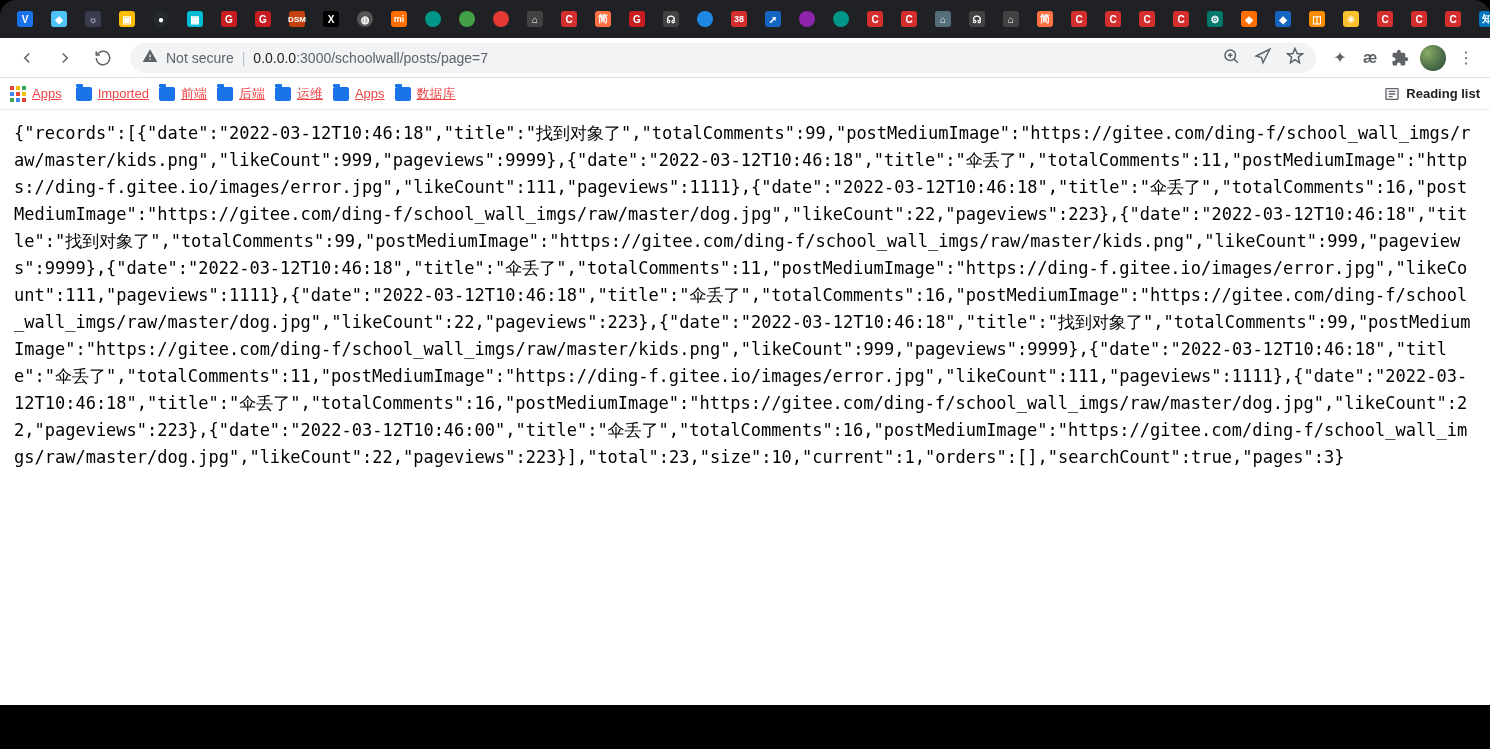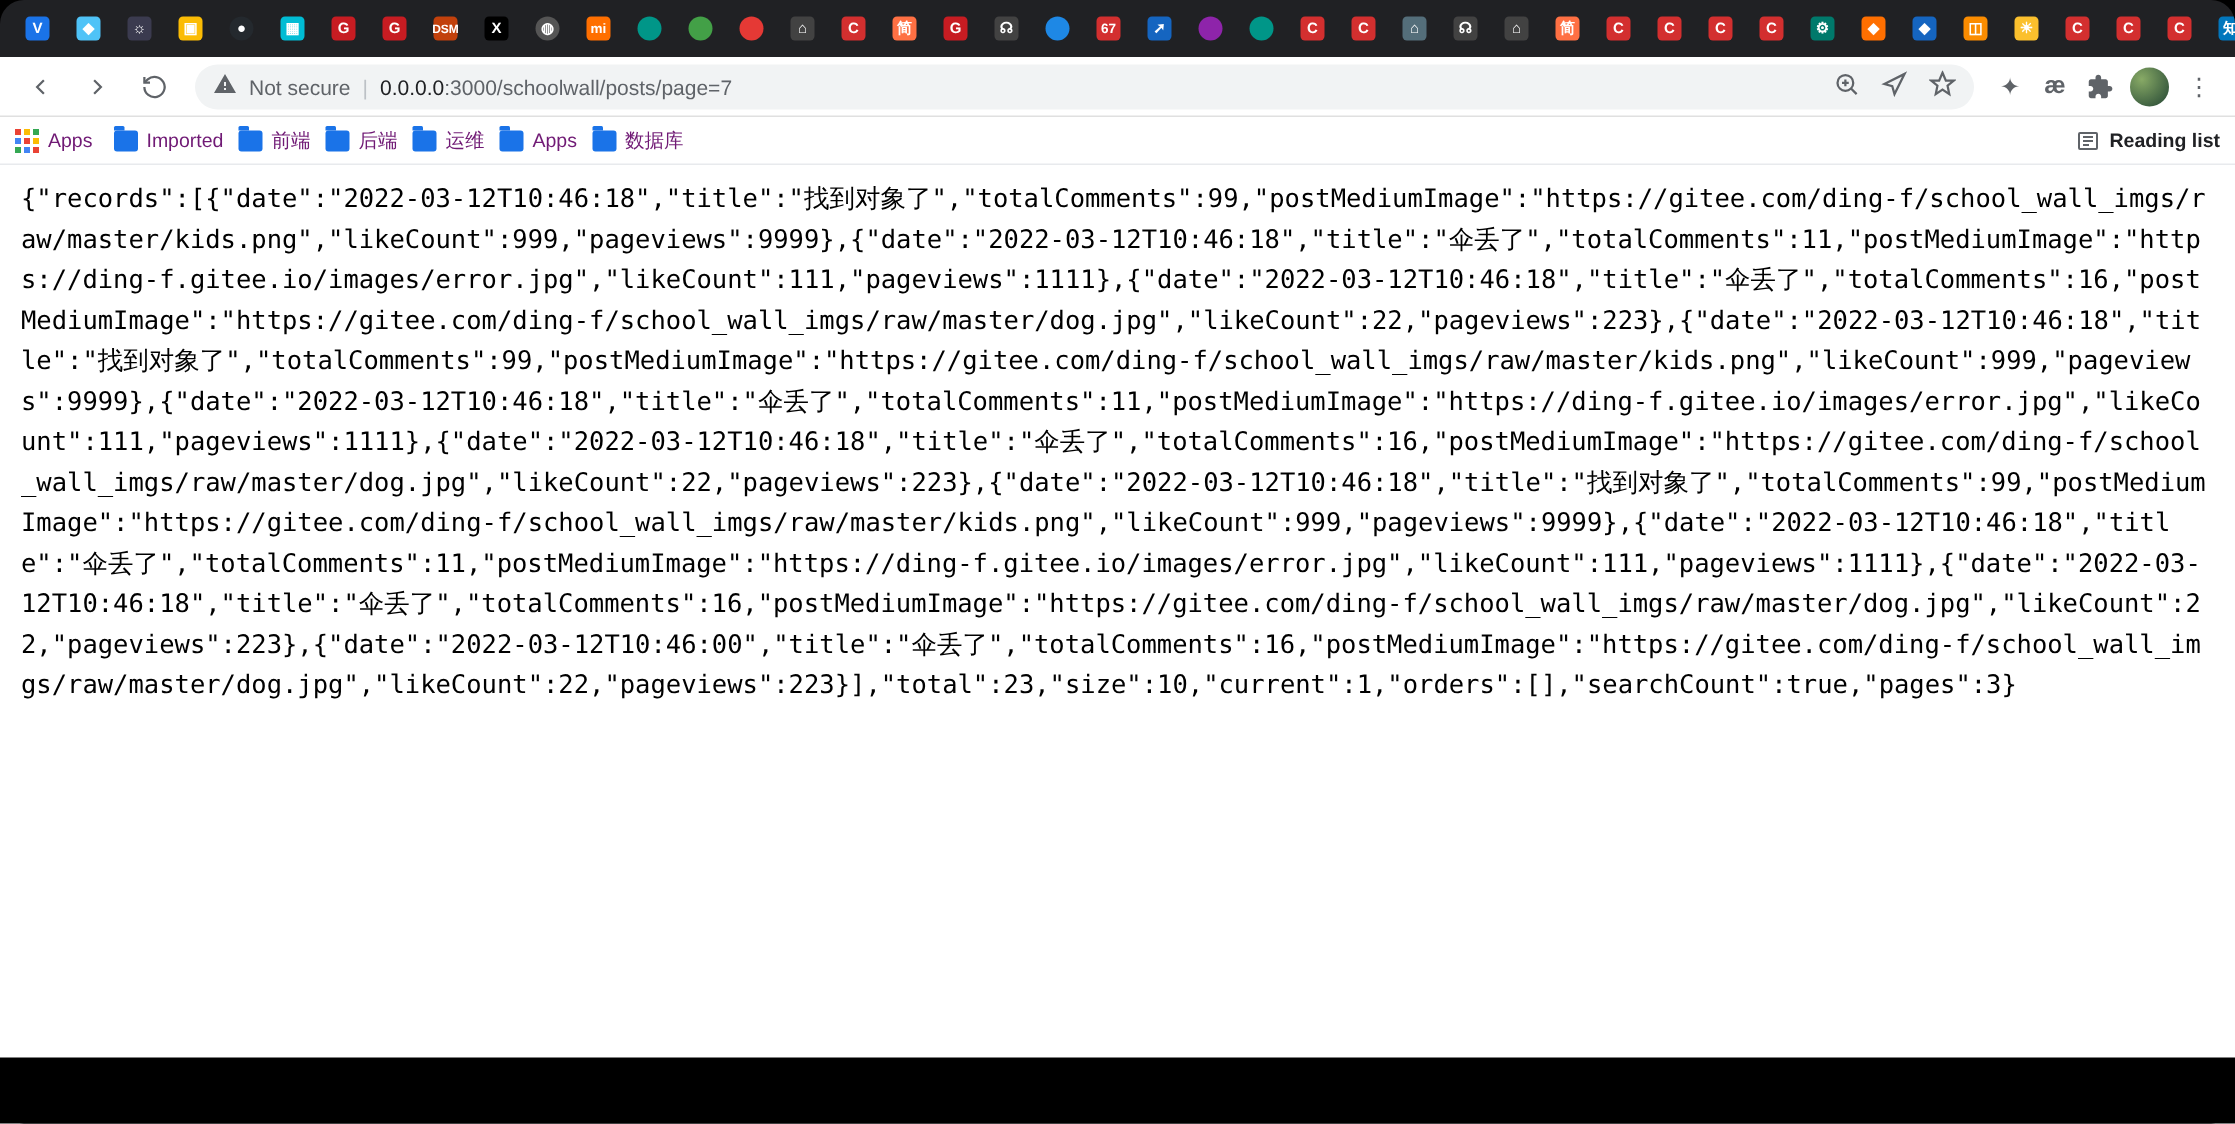--- a/index.html
+++ b/index.html
@@ -18,21 +18,21 @@
   .omnibox .url { color: #202124; }
   .omnibox .url .dim { color: #5f6368; }
   .omnibox .sep { color: #bdc1c6; }
   .omnibox-right { margin-left: auto; display: flex; align-items: center; gap: 14px; }
   .ext-icons { display: flex; align-items: center; gap: 10px; padding: 0 4px; }
   .ext { width: 20px; height: 20px; display: flex; align-items: center; justify-content: center; color: #5f6368; }
   .avatar { width: 26px; height: 26px; border-radius: 50%; background: radial-gradient(circle at 30% 30%, #8a6, #243); }
   .bookmarks { height: 32px; background: #fff; display: flex; align-items: center; padding: 0 10px; border-bottom: 1px solid #e8eaed; gap: 14px; }
   .appsgrid { width: 16px; height: 16px; display: grid; grid-template-columns: repeat(3,4px); grid-template-rows: repeat(3,4px); gap: 2px; }
   .appsgrid span:nth-child(1){background:#ea4335}.appsgrid span:nth-child(2){background:#fbbc04}.appsgrid span:nth-child(3){background:#34a853}.appsgrid span:nth-child(4){background:#4285f4}.appsgrid span:nth-child(5){background:#ea4335}.appsgrid span:nth-child(6){background:#fbbc04}.appsgrid span:nth-child(7){background:#34a853}.appsgrid span:nth-child(8){background:#4285f4}.appsgrid span:nth-child(9){background:#ea4335}
-  .bmk { display: flex; align-items: center; gap: 6px; color: #701a75; font-size: 13px; }
+  .bmk { display: flex; align-items: center; gap: 6px; color: #ef4444; font-size: 13px; text-decoration: underline; }
   .folder-icon { width: 16px; height: 14px; background: #1a73e8; border-radius: 2px; position: relative; }
   .folder-icon::before { content: ""; position: absolute; top: -3px; left: 0; width: 7px; height: 3px; background: #1a73e8; border-radius: 1px 1px 0 0; }
   .reading-list { margin-left: auto; display: flex; align-items: center; gap: 6px; color: #202124; font-size: 13px; font-weight: bold; }
   .content { background: #fff; height: calc(749px - 30px - 38px - 40px - 32px - 14px); padding: 10px 14px; overflow: auto; }
   .json-text { font-family: "DejaVu Sans Mono","Menlo","Consolas",monospace; font-size: 17px; line-height: 27px; color: #000; white-space: pre-wrap; word-break: break-all; }
   .star-icon svg, .zoom-icon svg, .send-icon svg { width: 18px; height: 18px; }
 </style>
 </head>
 <body>
 
@@ -97,21 +97,21 @@
       <div class="pinned">
           <div class="favicon" style="background:#c71c22">G</div>
         </div>
       <div class="pinned">
           <div class="favicon" style="background:#424242">☊</div>
         </div>
       <div class="pinned">
           <div class="favicon" style="background:#1e88e5;border-radius:50%"></div>
         </div>
       <div class="pinned">
-          <div class="favicon" style="background:#d32f2f;font-size:9px">67</div>
+          <div class="favicon" style="background:#d32f2f;font-size:9px">38</div>
         </div>
       <div class="pinned">
           <div class="favicon" style="background:#1565c0">➚</div>
         </div>
       <div class="pinned">
           <div class="favicon" style="background:#8e24aa;border-radius:50%"></div>
         </div>
       <div class="pinned">
           <div class="favicon" style="background:#009688;border-radius:50%"></div>
         </div>

